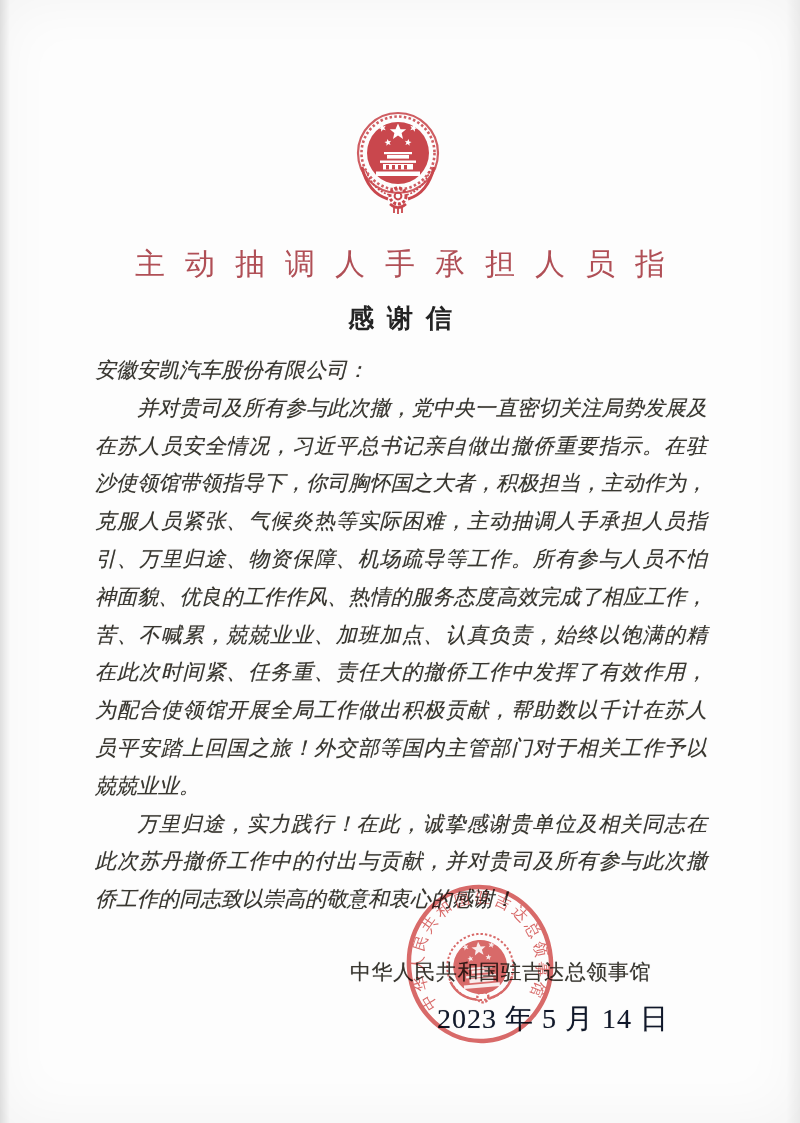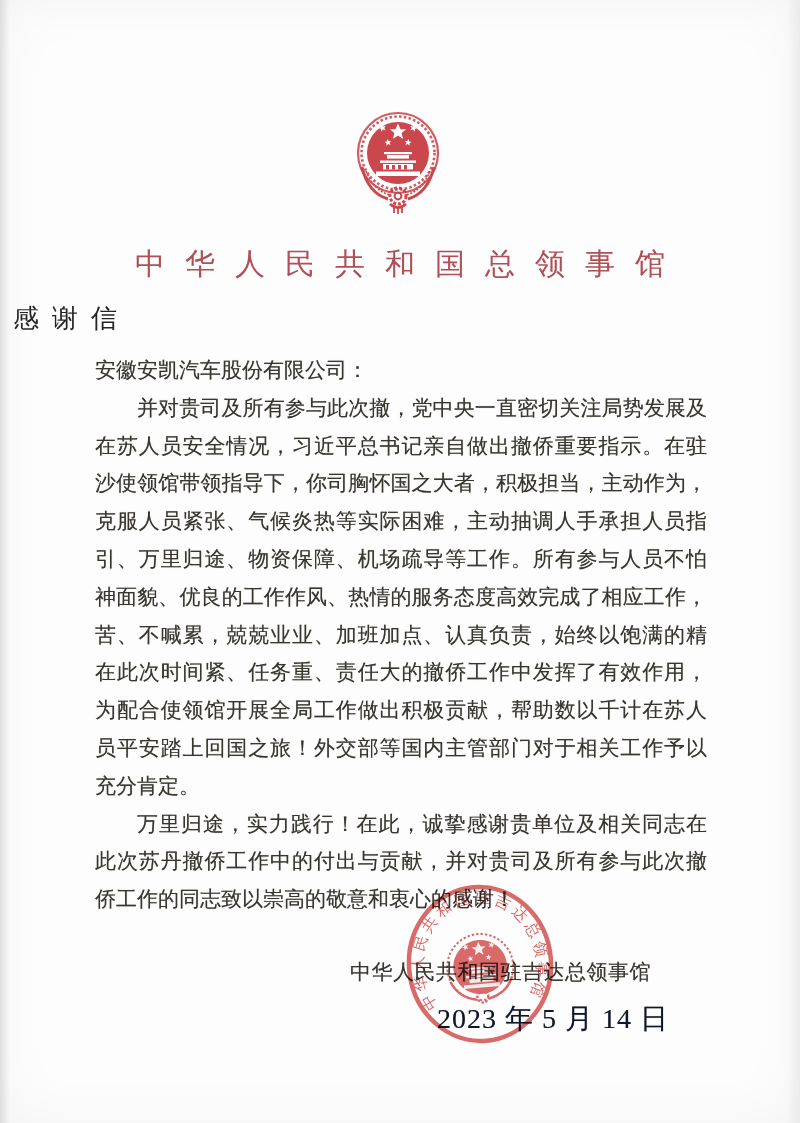--- a/index.html
+++ b/index.html
@@ -31,37 +31,37 @@
     text-align:center;
     font-size:30px;
     letter-spacing:20px;
     padding-left:20px; box-sizing:border-box;
     color:#b04f56;
     font-weight:500;
   }
 
   .doc-title{
     position:absolute; top:301px; left:0; width:100%;
-    text-align:left;
+    text-align:center;
     font-family:"Liberation Sans", sans-serif;
-    font-weight:normal;
+    font-weight:bold;
     font-size:26px;
     letter-spacing:13px;
     padding-left:13px; box-sizing:border-box;
     color:#242424;
   }
 
   .body-text{
     position:absolute; top:352px; left:95px; width:612px;
     font-size:21px;
     line-height:37.8px;
     color:#38362f;
     text-shadow:0 0 0.7px rgba(70,70,65,0.55);
   }
-  .line{white-space:nowrap;}
+  .line{white-space:nowrap;font-style:italic;}
   .line.just{
     white-space:normal;
     text-align:justify;
     text-align-last:justify;
   }
   .line.indent{text-indent:42px;}
 
   .sig-org{
     position:absolute; top:958px; left:350px;
     font-size:21px; letter-spacing:0.5px;
@@ -123,37 +123,37 @@
       <path d="M80,56 Q74,82 54,88" stroke-width="3"></path>
       <path d="M12,60 Q20,80 36,84" stroke-width="1.6" stroke-dasharray="2 1.6"></path>
       <path d="M76,60 Q68,80 52,84" stroke-width="1.6" stroke-dasharray="2 1.6"></path>
       <circle cx="44" cy="85" r="8" stroke-width="3" stroke-dasharray="3 1.8"></circle>
       <circle cx="44" cy="85" r="3.4" stroke-width="2"></circle>
       <path d="M36,93 Q44,100 52,93" stroke-width="2.6"></path>
       <path d="M40,96 L40,102 M44,97 L44,103 M48,96 L48,102" stroke-width="1.8"></path>
     </g>
   </svg>
 
-  <div class="letterhead">中华人民共和国总领事馆</div>
+  <div class="letterhead">主动抽调人手承担人员指</div>
 
   <div class="doc-title">感谢信</div>
 
   <div class="body-text">
     <div class="line">安徽安凯汽车股份有限公司：</div>
     <div class="line just indent">并对贵司及所有参与此次撤，党中央一直密切关注局势发展及</div>
     <div class="line just">在苏人员安全情况，习近平总书记亲自做出撤侨重要指示。在驻</div>
     <div class="line just">沙使领馆带领指导下，你司胸怀国之大者，积极担当，主动作为，</div>
     <div class="line just">克服人员紧张、气候炎热等实际困难，主动抽调人手承担人员指</div>
     <div class="line just">引、万里归途、物资保障、机场疏导等工作。所有参与人员不怕</div>
     <div class="line just">神面貌、优良的工作作风、热情的服务态度高效完成了相应工作，</div>
     <div class="line just">苦、不喊累，兢兢业业、加班加点、认真负责，始终以饱满的精</div>
     <div class="line just">在此次时间紧、任务重、责任大的撤侨工作中发挥了有效作用，</div>
     <div class="line just">为配合使领馆开展全局工作做出积极贡献，帮助数以千计在苏人</div>
     <div class="line just">员平安踏上回国之旅！外交部等国内主管部门对于相关工作予以</div>
-    <div class="line">充分肯定。</div>
+    <div class="line">兢兢业业。</div>
     <div class="line just indent">万里归途，实力践行！在此，诚挚感谢贵单位及相关同志在</div>
     <div class="line just">此次苏丹撤侨工作中的付出与贡献，并对贵司及所有参与此次撤</div>
     <div class="line">侨工作的同志致以崇高的敬意和衷心的感谢！</div>
   </div>
 
   <div class="sig-org">中华人民共和国驻吉达总领事馆</div>
   <div class="sig-date">2023 年 5 月 14 日</div>
 
   <svg class="seal" viewBox="0 0 154 162" aria-hidden="true">
     <defs>

